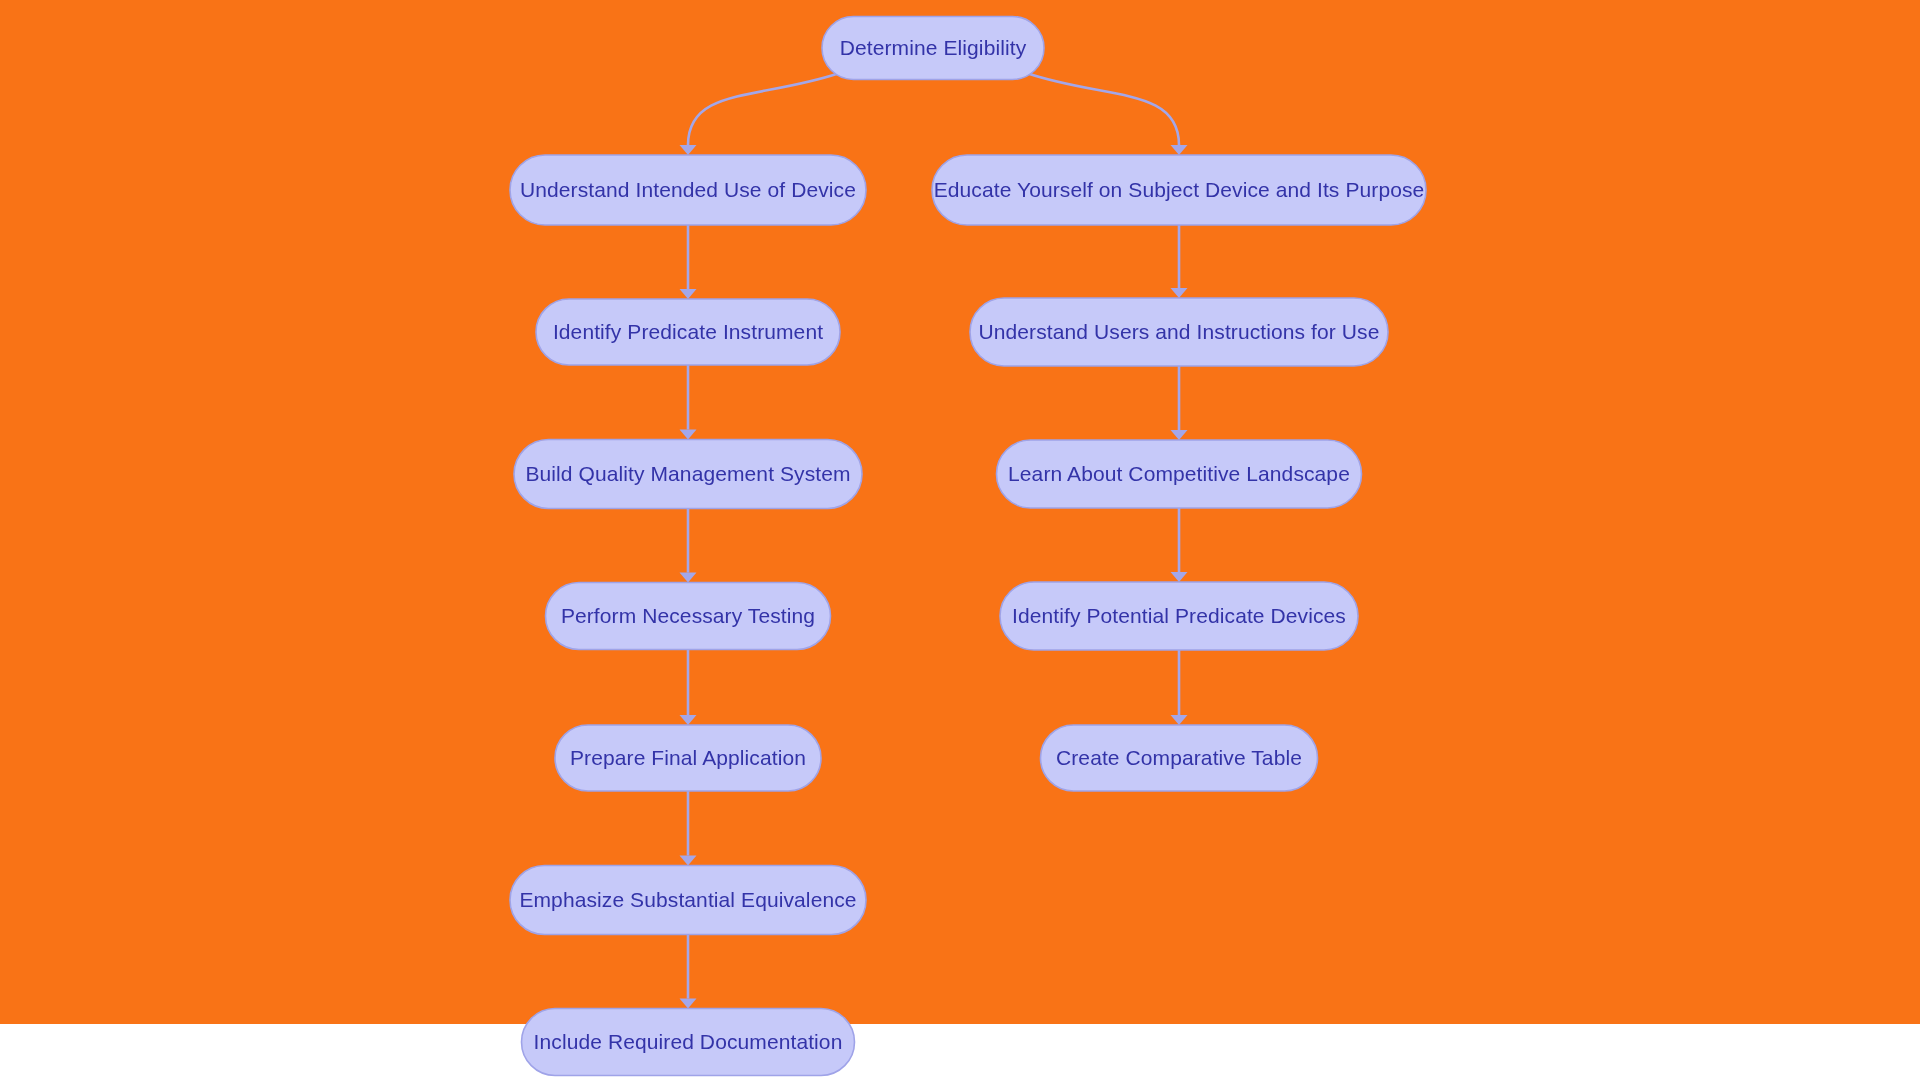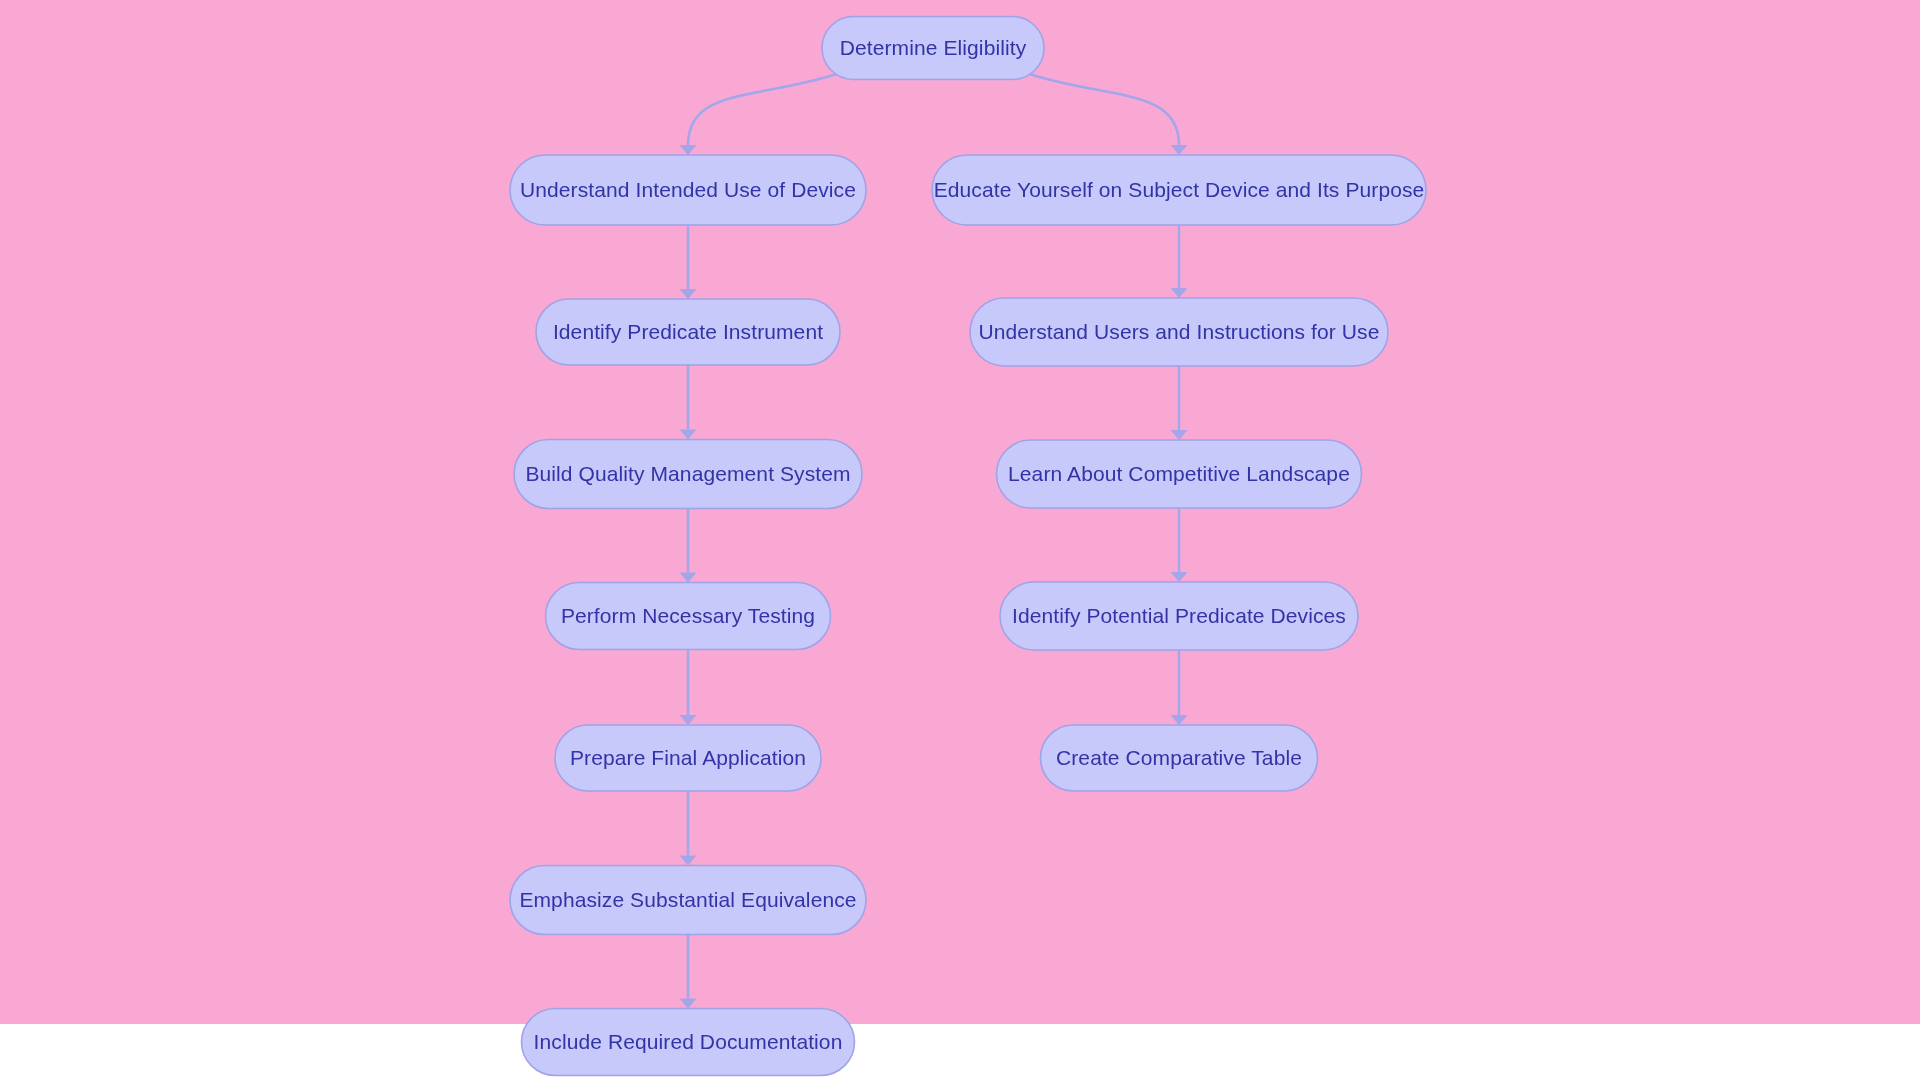--- a/index.html
+++ b/index.html
@@ -11,21 +11,21 @@
   body {
     width: 1920px;
     height: 1080px;
     overflow: hidden;
     font-family: "Liberation Sans", sans-serif;
   }
   #flowchart-root {
     position: relative;
     width: 1920px;
     height: 1024px;
-    background: #f9a8d4;
+    background: #f97316;
   }
   svg#flow-svg {
     position: absolute;
     top: 0;
     left: 0;
     width: 1920px;
     height: 1080px;
     display: block;
   }
   .node-shape {

